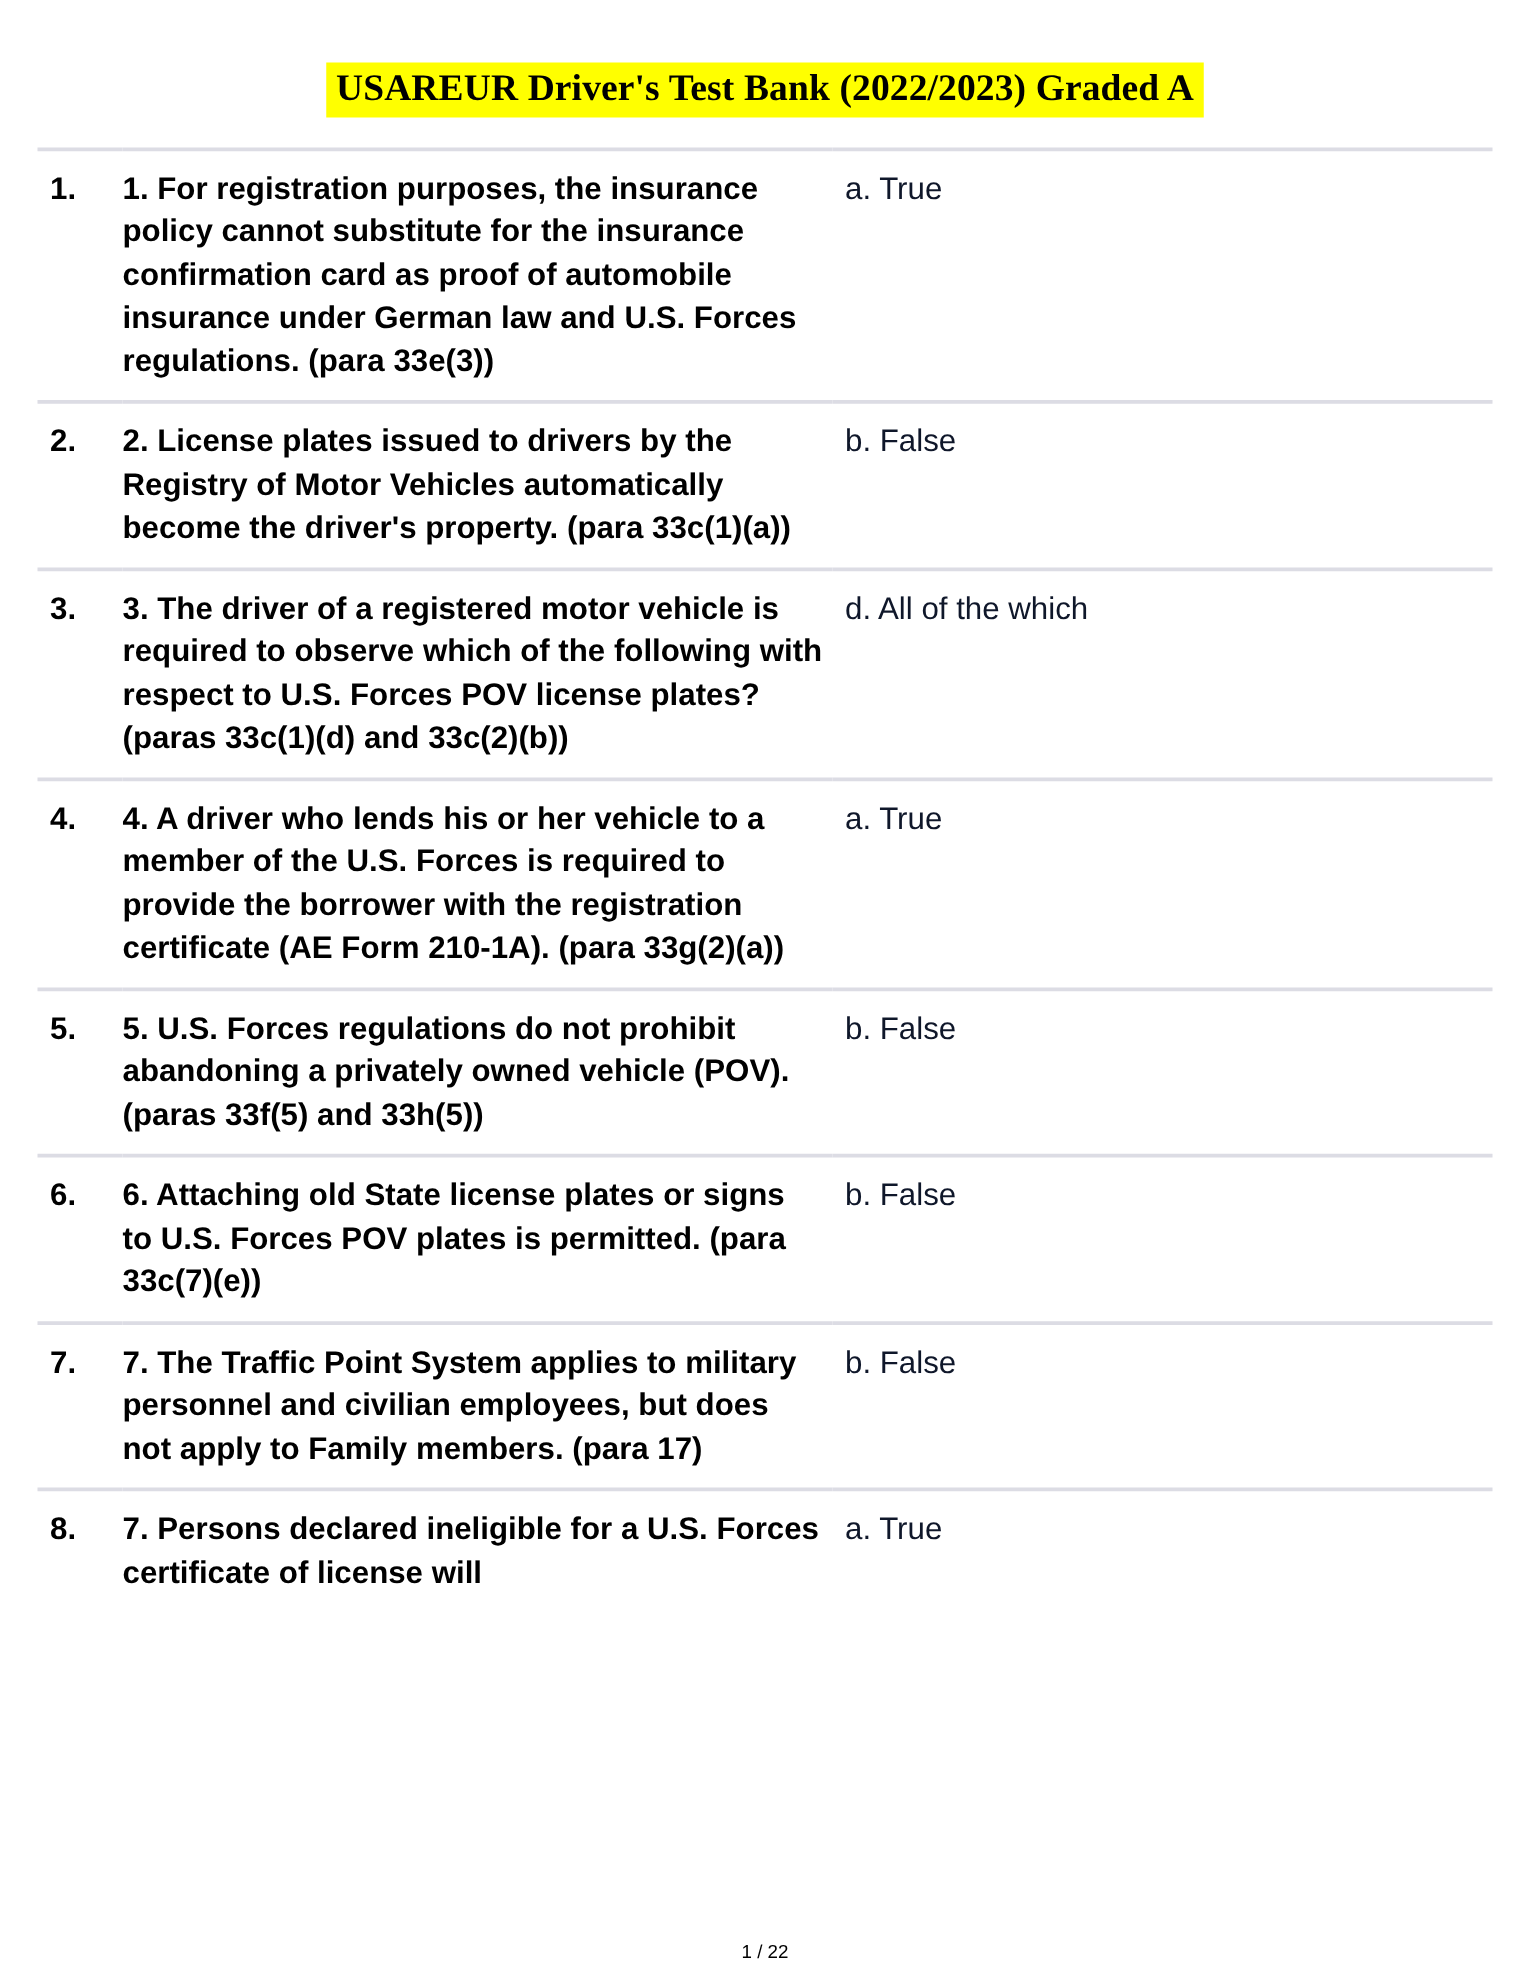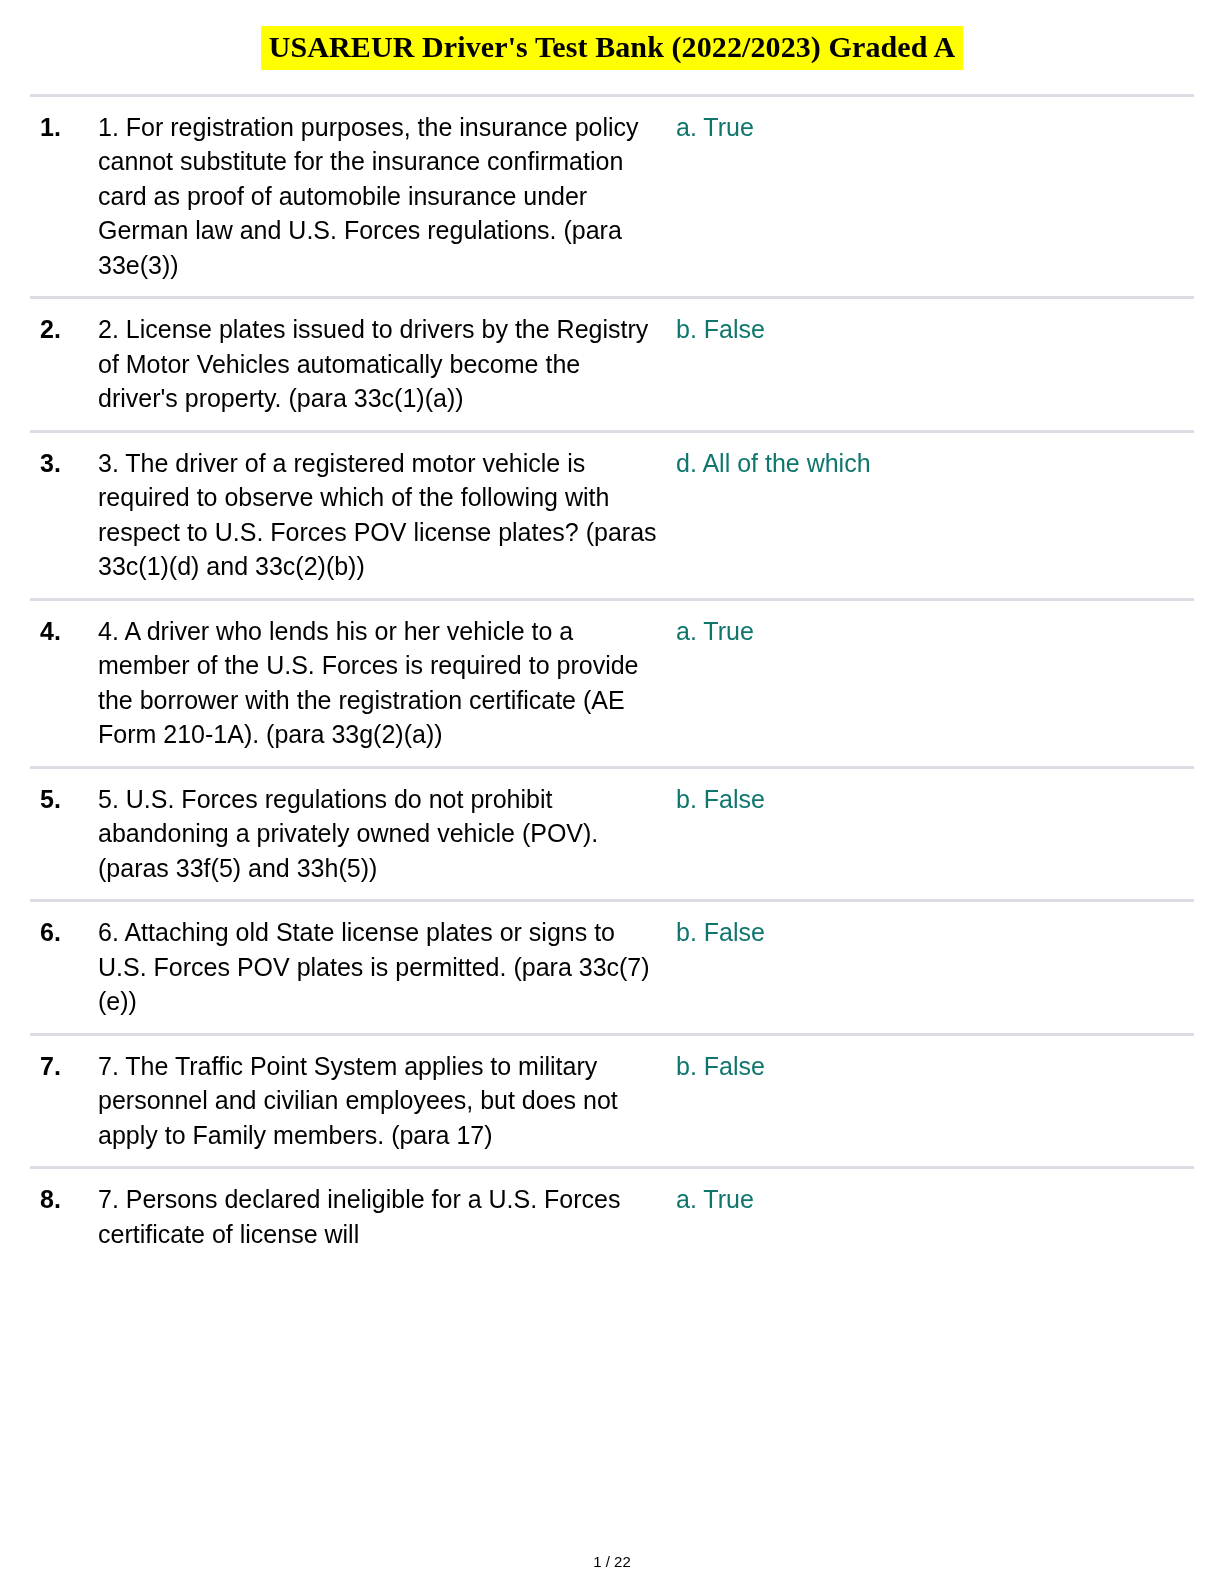--- a/index.html
+++ b/index.html
@@ -29,20 +29,21 @@
   }
   .doc-title {
     display: inline-block;
     font-family: "Liberation Serif", serif;
     font-weight: bold;
     font-size: 30px;
     line-height: 1.25;
     background: #ffff00;
     padding: 2px 8px 4px 8px;
     letter-spacing: 0.1px;
+    margin-top: 24px;
   }
   .qa-table {
     margin: 16px 30px 0 30px;
     border-collapse: collapse;
     width: calc(100% - 60px);
     table-layout: fixed;
   }
   .qa-table tr {
     border-top: 3px solid #dcdce4;
   }
@@ -56,36 +57,36 @@
   td.col-num {
     width: 68px;
     font-weight: bold;
     font-size: 25px;
     line-height: 1.38;
     padding-left: 10px;
     box-sizing: border-box;
   }
   td.col-q {
     width: 568px;
-    font-weight: normal;
+    font-weight: bold;
     font-size: 25px;
     line-height: 1.38;
     padding-right: 8px;
     box-sizing: border-box;
     hyphens: auto;
     margin-left: 32px;
     -webkit-hyphens: auto;
   }
   td.col-a {
     font-weight: normal;
     font-size: 25px;
     line-height: 1.38;
     padding-left: 10px;
     box-sizing: border-box;
-    color: #0f766e;
+    color: #0f172a;
   }
   .page-footer {
     position: absolute;
     bottom: 14px;
     left: 0;
     width: 100%;
     text-align: center;
     font-size: 15px;
     color: #000000;
   }

